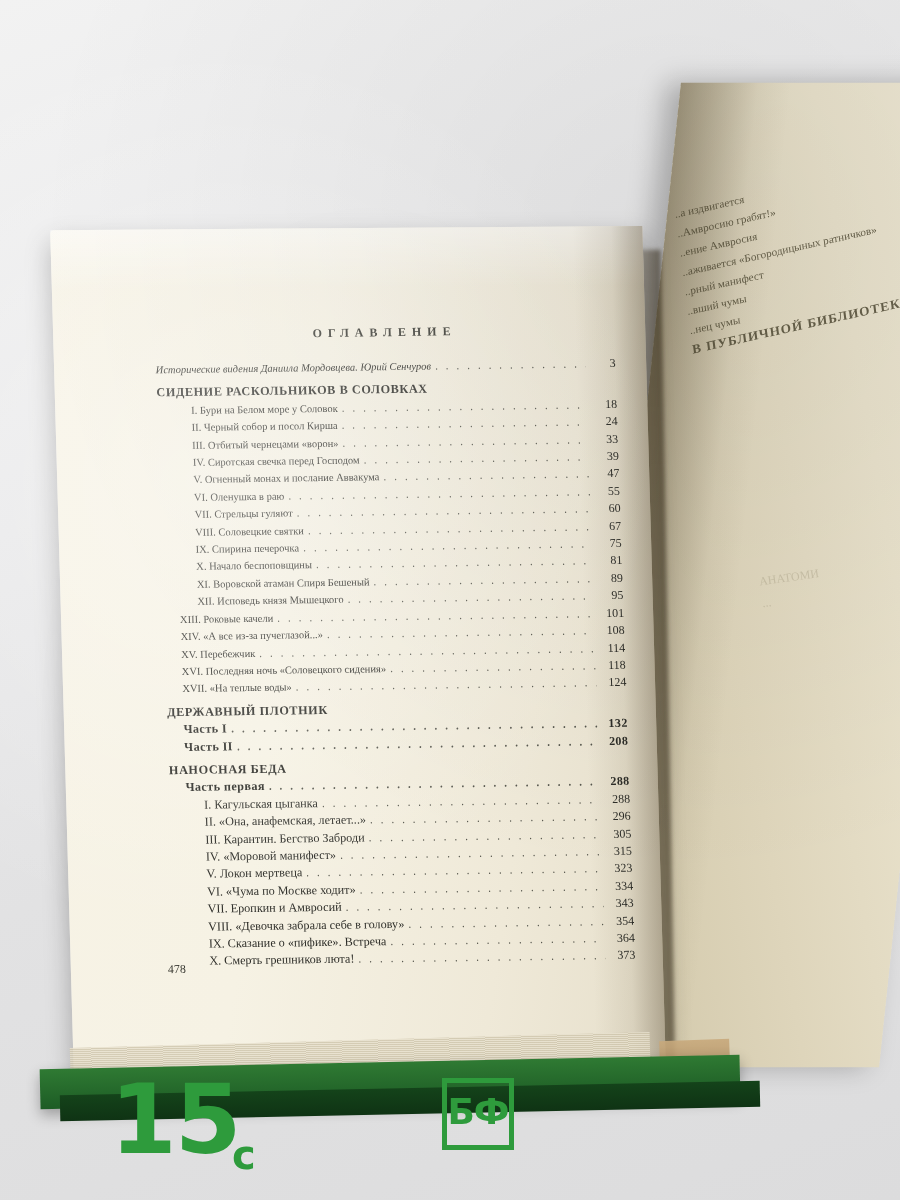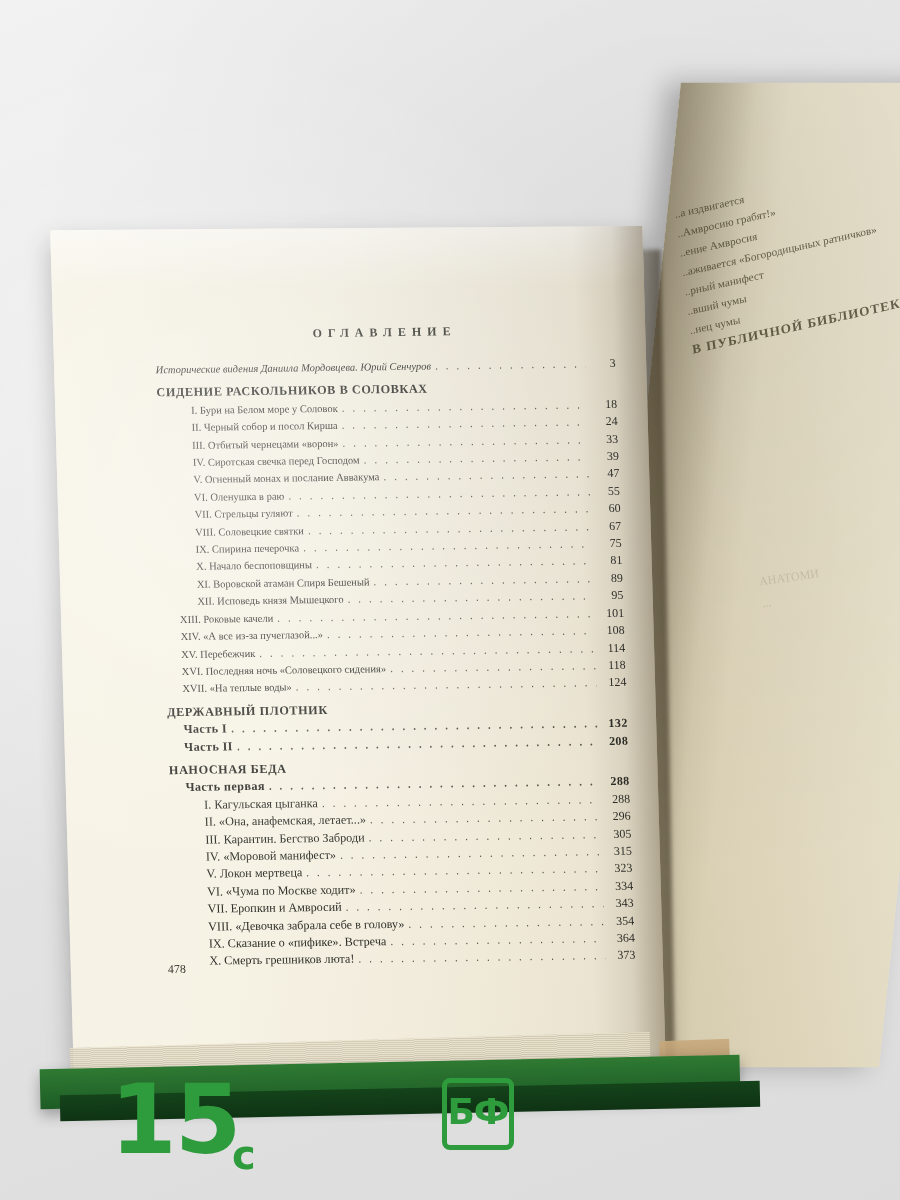--- a/index.html
+++ b/index.html
@@ -257,21 +257,21 @@
     font-size: 40px;
     color: #2e9b3c;
   }
   .wm-logo {
     position: absolute;
     left: 442px;
     top: 28px;
     width: 72px;
     height: 72px;
     border: 5px solid #2e9b3c;
-    border-radius: 8px;
+    border-radius: 0;
     box-sizing: border-box;
   }
   .wm-logo span {
     position: absolute;
     left: 0; right: 0; top: 8px;
     text-align: center;
     font-family: "DejaVu Sans", sans-serif;
     font-weight: bold;
     font-size: 36px;
     color: #2e9b3c;

